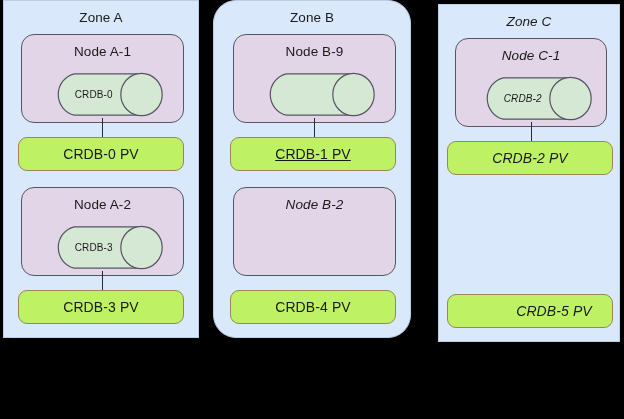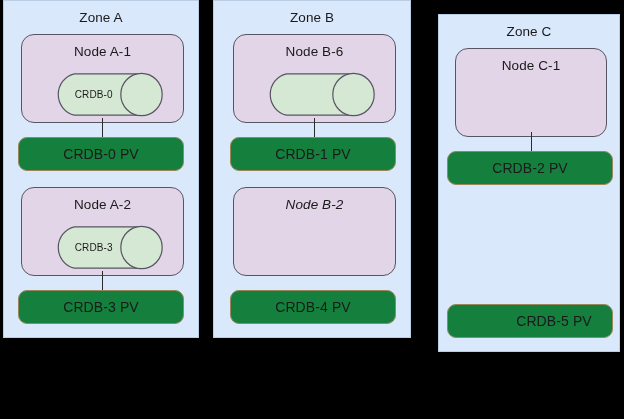--- a/index.html
+++ b/index.html
@@ -85,21 +85,21 @@
   
   .connector {
     position: absolute;
     width: 0;
     border-left: 1.6px solid #2B2B2B;
   }
 
   
   .pv {
     position: absolute;
-    background: #15803d;
+    background: #bef264;
     border: 1px solid #97875A;
     border-radius: 9px;
     box-sizing: border-box;
     display: flex;
     align-items: center;
     justify-content: center;
     font-size: 14px;
     color: #1A1A1A;
     letter-spacing: 0.1px;
   }
@@ -132,46 +132,53 @@
           <path d="M 21.5,0.8 L 88.5,0.8 A 20.7,21.2 0 0 1 88.5,42.2 L 21.5,42.2 A 20.7,21.2 0 0 1 21.5,0.8 Z" fill="#D5E8D4" stroke="#585563" stroke-width="1.2"></path>
           <ellipse cx="88.5" cy="21.5" rx="20.7" ry="21.2" fill="#D5E8D4" stroke="#585563" stroke-width="1.2"></ellipse>
         </svg>
         <div class="cyl-label">CRDB-3</div>
       </div>
     </div>
     <div class="connector" style="left:98px; top:270px; height:20px;"></div>
     <div class="pv" style="left:14px; top:289px; width:166px; height:34px;">CRDB-3 PV</div>
   </div>
 
-  <div class="zone" style="left:213px; top:0px; width:198px; height:338px;">
+  <div class="zone" style="left:213px; top:0px; width:198px; height:338px;border-radius:23px;">
     <div class="zone-title">Zone B</div>
 
     <div class="node" style="left:19px; top:33px; width:163px; height:89px;">
-      <div class="node-title">Node B-6</div>
+      <div class="node-title">Node B-9</div>
       <div class="cyl" style="left:31px; top:38px; width:110px; height:43px;">
         <svg width="110" height="43" viewBox="0 0 110 43" aria-hidden="true">
           <path d="M 21.5,0.8 L 88.5,0.8 A 20.7,21.2 0 0 1 88.5,42.2 L 21.5,42.2 A 20.7,21.2 0 0 1 21.5,0.8 Z" fill="#D5E8D4" stroke="#585563" stroke-width="1.2"></path>
           <ellipse cx="88.5" cy="21.5" rx="20.7" ry="21.2" fill="#D5E8D4" stroke="#585563" stroke-width="1.2"></ellipse>
         </svg>
       </div>
     </div>
     <div class="connector" style="left:100px; top:117px; height:20px;"></div>
-    <div class="pv" style="left:16px; top:136px; width:166px; height:34px;">CRDB-1 PV</div>
+    <div class="pv" style="left:16px; top:136px; width:166px; height:34px;text-decoration:underline;">CRDB-1 PV</div>
 
     <div class="node" style="left:19px; top:186px; width:163px; height:89px;font-style:italic;">
       <div class="node-title">Node B-2</div>
     </div>
     <div class="pv" style="left:16px; top:289px; width:166px; height:34px;">CRDB-4 PV</div>
   </div>
 
-  <div class="zone" style="left:438px; top:14px; width:182px; height:338px;">
+  <div class="zone" style="left:438px; top:4px; width:182px; height:338px;font-style:italic;">
     <div class="zone-title">Zone C</div>
 
     <div class="node" style="left:16px; top:33px; width:152px; height:89px;">
       <div class="node-title">Node C-1</div>
+      <div class="cyl" style="left:26px; top:38px; width:110px; height:43px;">
+        <svg width="110" height="43" viewBox="0 0 110 43" aria-hidden="true">
+          <path d="M 21.5,0.8 L 88.5,0.8 A 20.7,21.2 0 0 1 88.5,42.2 L 21.5,42.2 A 20.7,21.2 0 0 1 21.5,0.8 Z" fill="#D5E8D4" stroke="#585563" stroke-width="1.2"></path>
+          <ellipse cx="88.5" cy="21.5" rx="20.7" ry="21.2" fill="#D5E8D4" stroke="#585563" stroke-width="1.2"></ellipse>
+        </svg>
+        <div class="cyl-label">CRDB-2</div>
+      </div>
     </div>
     <div class="connector" style="left:92px; top:117px; height:20px;"></div>
     <div class="pv" style="left:8px; top:136px; width:166px; height:34px;">CRDB-2 PV</div>
 
     <div class="pv" style="left:8px; top:289px; width:166px; height:34px;padding-left:48px;">CRDB-5 PV</div>
   </div>
 
 </div>
 
 </body></html>

